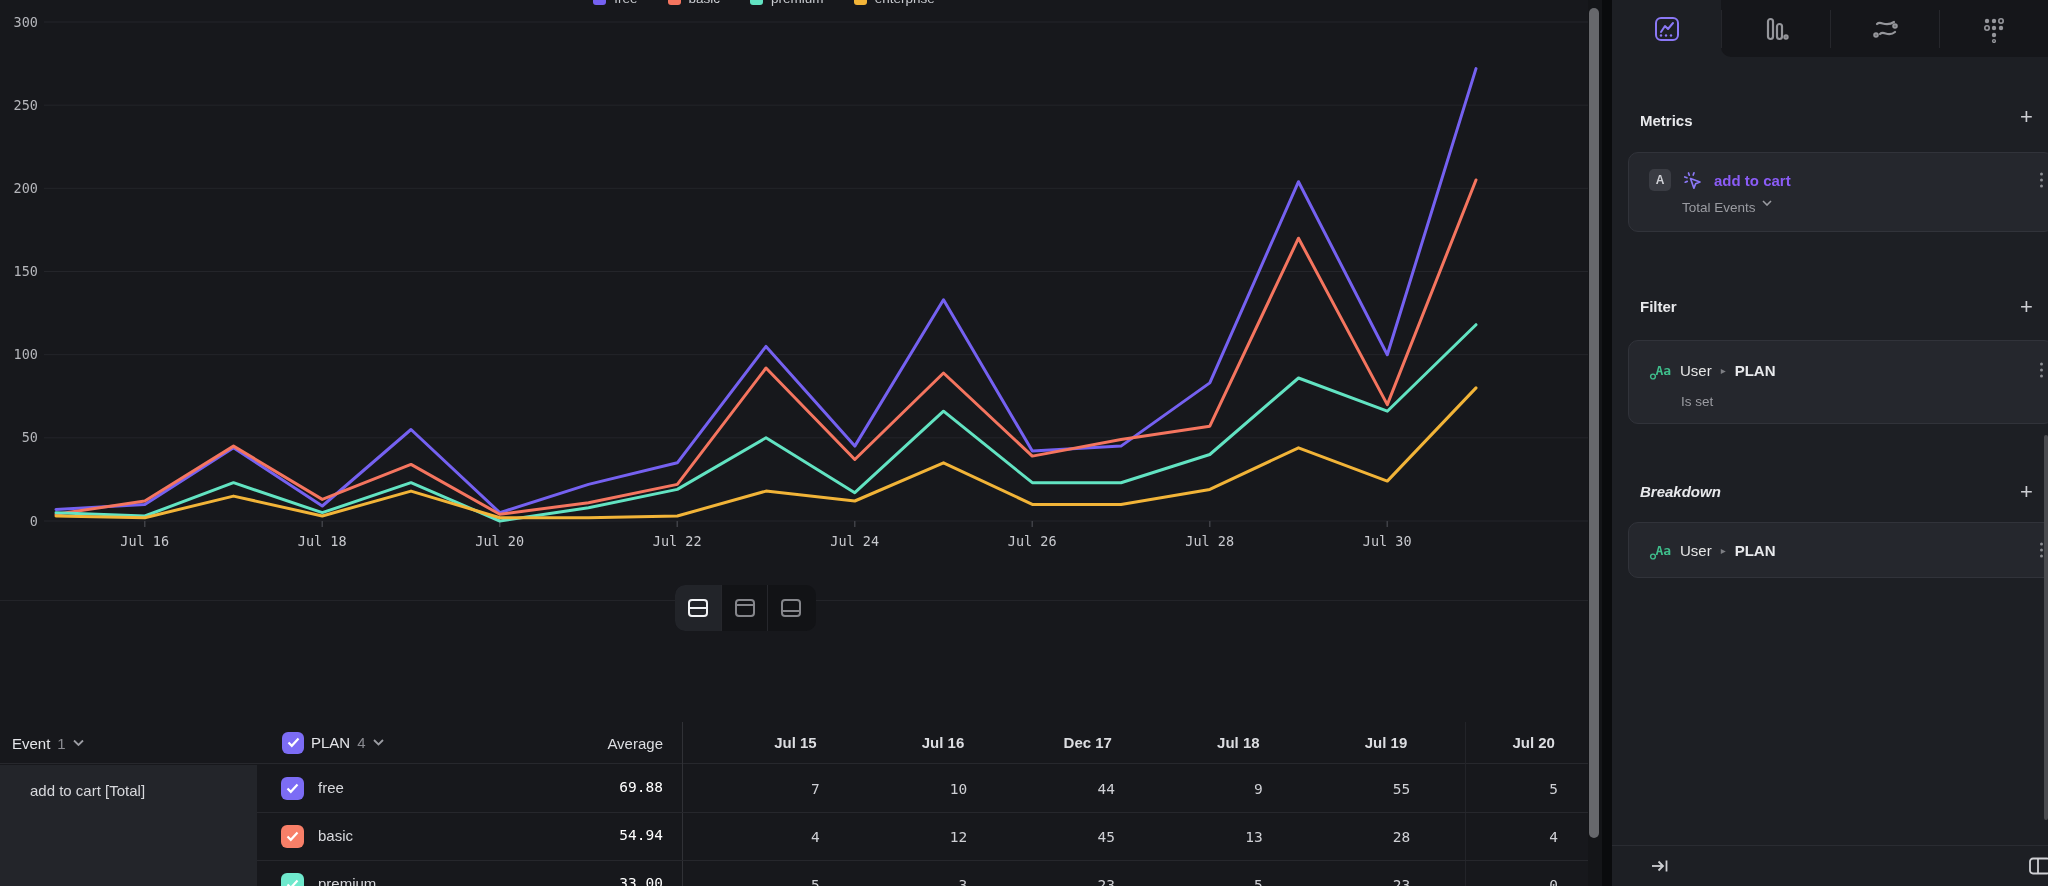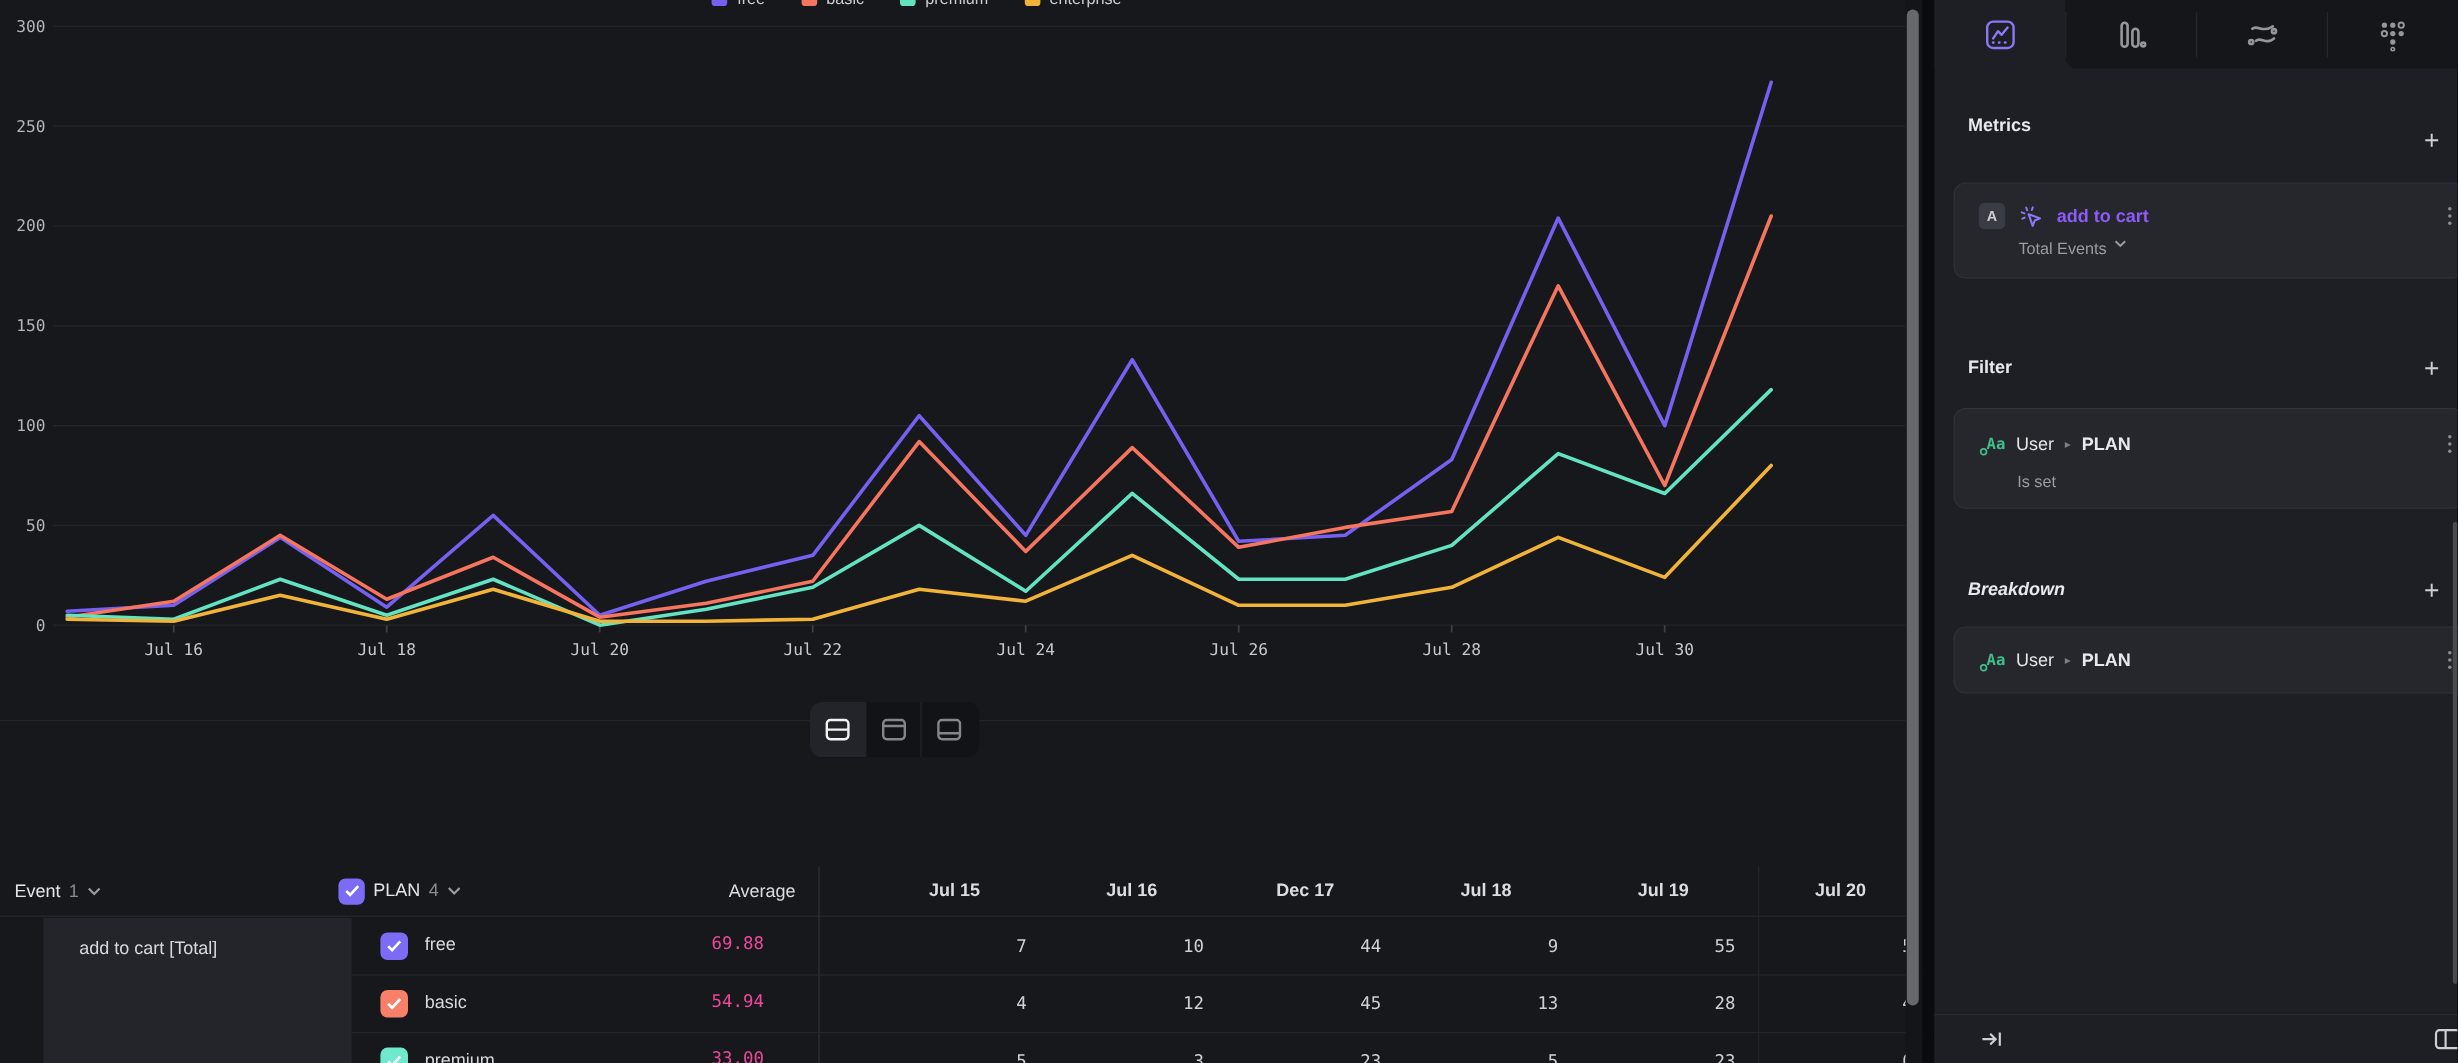--- a/index.html
+++ b/index.html
@@ -37,30 +37,30 @@
   .hdr-group{position:absolute;display:flex;align-items:center;gap:7px;font-size:15px;color:#e4e5e9;top:50%;transform:translateY(-50%);}
   .dim{color:#8a8b91;}
   .hdr-average{position:absolute;left:540px;width:123px;text-align:right;top:50%;transform:translateY(-50%);
     font-size:15px;color:#dcdde1;}
   .date-cols{position:absolute;left:679px;top:0;width:886px;height:100%;display:flex;}
   .date-col{width:147.66px;box-sizing:border-box;padding-right:10px;text-align:right;display:flex;
     align-items:center;justify-content:flex-end;font-size:15px;color:#dcdde1;font-weight:700;}
   .hdr-underline{left:0;top:763px;width:1588px;height:1px;background:#27282d;}
   .vline-1{left:682px;top:722px;width:1px;height:164px;background:#303136;}
   .vline-2{left:1465px;top:722px;width:1px;height:164px;background:#232429;}
-  #table-body{left:0;top:765px;width:1588px;height:121px;overflow:hidden;margin-left:36px;}
+  #table-body{left:0;top:765px;width:1588px;height:121px;overflow:hidden;}
   .left-panel{position:absolute;left:0;top:0;width:257px;height:121px;background:#23252a;}
   .left-panel .group-label{position:absolute;left:30px;top:17px;font-size:15px;color:#d8d9dd;}
   .rows{position:absolute;left:257px;top:0;width:1331px;}
   .t-row{position:relative;height:48px;border-bottom:1px solid #26272c;box-sizing:border-box;}
   .checkbox{position:absolute;left:24px;top:12px;width:23px;height:23px;border-radius:6px;display:flex;
     align-items:center;justify-content:center;}
   .row-name{position:absolute;left:61px;top:14px;font-size:15px;color:#d8d9dd;}
-  .row-avg{position:absolute;left:300px;width:106px;top:14px;
-    font-family:"DejaVu Sans Mono",monospace;font-size:14.5px;color:#ec4899;}
+  .row-avg{position:absolute;left:300px;width:106px;top:14px;text-align:right;
+    font-family:"DejaVu Sans Mono",monospace;font-size:14.5px;color:#ffffff;}
   .row-dates{position:absolute;left:425px;top:0;width:886px;height:100%;display:flex;}
   .row-dates .cell{width:147.66px;box-sizing:border-box;padding-right:10px;text-align:right;display:flex;
     align-items:center;justify-content:flex-end;font-family:"DejaVu Sans Mono",monospace;font-size:14.5px;color:#cfd0d5;}
   
   #sidebar{left:1612px;top:0;width:436px;height:886px;background:#1d1f24;}
   .tabbar{position:absolute;left:0;top:0;width:436px;height:57px;background:#1d1f24;}
   .tabbar-inactive-bg{position:absolute;left:109px;top:0;right:0;height:57px;background:#15161a;
     border-bottom-left-radius:10px;}
   .tab{position:absolute;top:0;width:109px;height:57px;display:flex;align-items:center;justify-content:center;
     cursor:pointer;}
@@ -311,21 +311,21 @@
             <circle cx="21" cy="13" r="2.2"></circle>
           <circle cx="14" cy="20" r="2.2"></circle>
           <circle cx="14" cy="26" r="1.4" fill="none" stroke="#95969b" stroke-width="1.4"></circle>
         </svg>
       </div>
       <div class="tab-sep" style="left:109px;"></div>
       <div class="tab-sep" style="left:218px;"></div>
       <div class="tab-sep" style="left:327px;"></div>
     </div>
 
-    <div class="side-section-h" style="top:96px;">Metrics</div>
+    <div class="side-section-h" style="top:112px;">Metrics</div>
     <div class="plus-btn" style="top:107px;">+</div>
     <div class="card" style="top:152px;height:80px;">
       <div class="card-line1">
         <span class="badge-a">A</span>
         <svg width="21" height="21" viewBox="0 0 21 21" fill="none" stroke="#8b78f6" stroke-width="1.7">
           <path d="M8.5 8.5 L18 12 L13.6 13.8 L11.9 18.2 Z" stroke-linejoin="round"></path>
           <line x1="6.5" y1="3" x2="7.3" y2="5.2" stroke-linecap="round"></line>
           <line x1="2.8" y1="7" x2="5" y2="7.8" stroke-linecap="round"></line>
           <line x1="12" y1="2.8" x2="11.2" y2="5" stroke-linecap="round"></line>
           <line x1="3.2" y1="12.2" x2="5.2" y2="11.4" stroke-linecap="round"></line>

